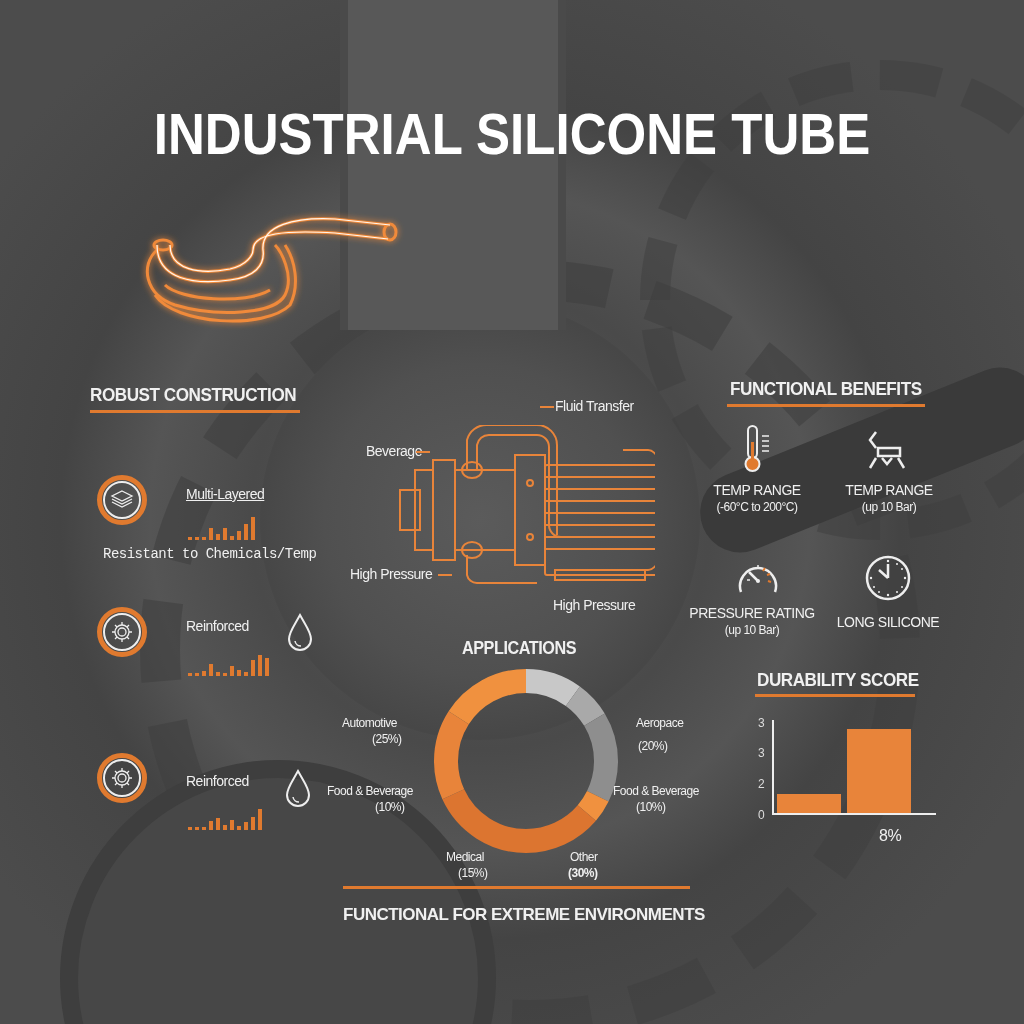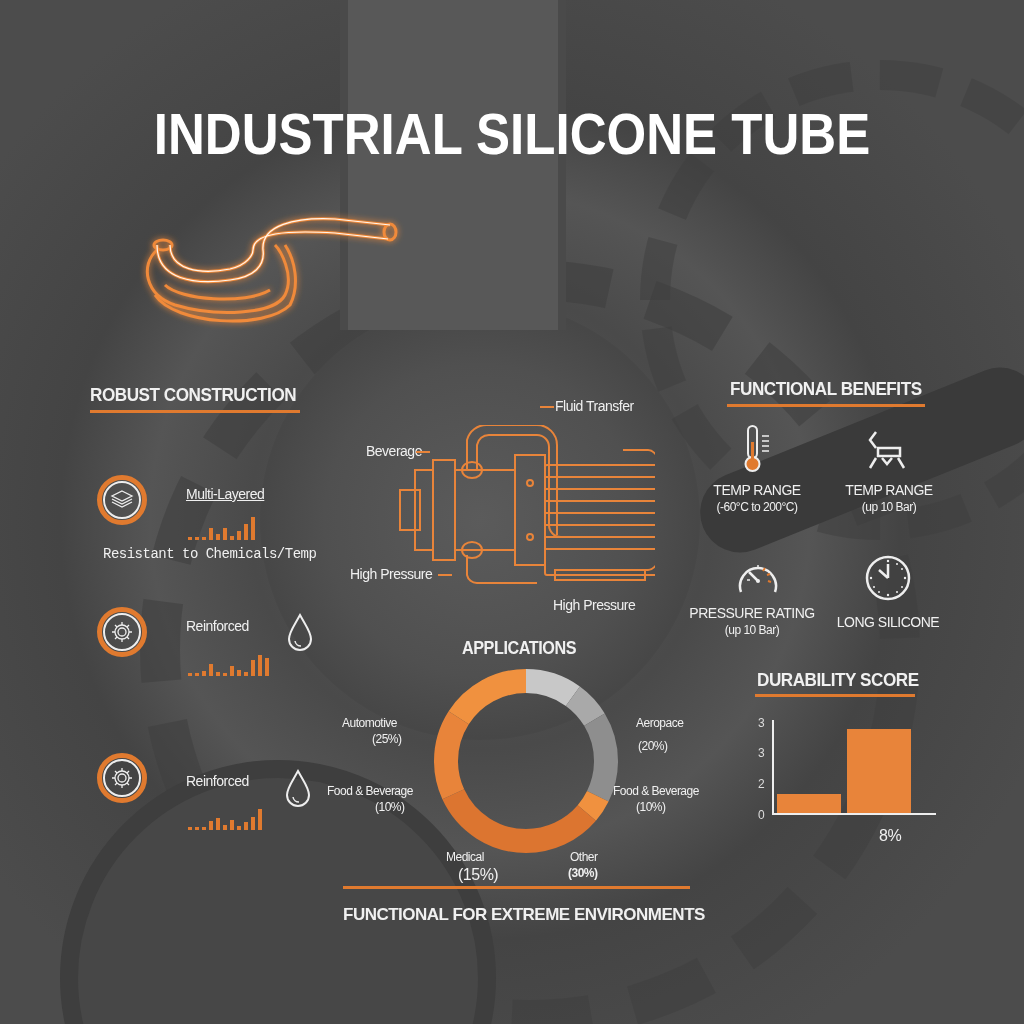--- a/index.html
+++ b/index.html
@@ -200,21 +200,21 @@
 </svg>
 <div class="lbl cond" style="left:342px;top:716px;font-size:12px;">Automotive</div>
 <div class="lbl cond" style="left:372px;top:732px;font-size:12px;">(25%)</div>
 <div class="lbl cond" style="left:636px;top:716px;font-size:12px;">Aeropace</div>
 <div class="lbl cond" style="left:638px;top:732px;font-size:12px;margin-top:7px;">(20%)</div>
 <div class="lbl cond" style="left:327px;top:784px;font-size:12px;">Food &amp; Beverage</div>
 <div class="lbl cond" style="left:375px;top:800px;font-size:12px;">(10%)</div>
 <div class="lbl cond" style="left:613px;top:784px;font-size:12px;">Food &amp; Beverage</div>
 <div class="lbl cond" style="left:636px;top:800px;font-size:12px;">(10%)</div>
 <div class="lbl cond" style="left:446px;top:850px;font-size:12px;">Medical</div>
-<div class="lbl cond" style="left:458px;top:866px;font-size:16px;">(15%)</div>
+<div class="lbl cond" style="left:458px;top:866px;font-size:12px;">(15%)</div>
 <div class="lbl cond" style="left:570px;top:850px;font-size:12px;">Other</div>
 <div class="lbl cond" style="left:568px;top:866px;font-size:12px;font-weight:bold;">(30%)</div>
 
 <div class="sec-h cond" style="left:730px;top:378px;">FUNCTIONAL BENEFITS</div>
 <div class="rule" style="left:727px;top:404px;width:198px;"></div>
 
 <svg style="position:absolute;left:742px;top:424px;" width="30" height="50" viewBox="0 0 30 50">
     <rect x="6" y="2" width="9" height="32" rx="4.5" fill="none" stroke="#eee" stroke-width="2"></rect>
     <circle cx="10.5" cy="40" r="7" fill="#e07a2f" stroke="#eee" stroke-width="2"></circle>
     <rect x="9" y="18" width="3" height="20" fill="#e07a2f"></rect>

